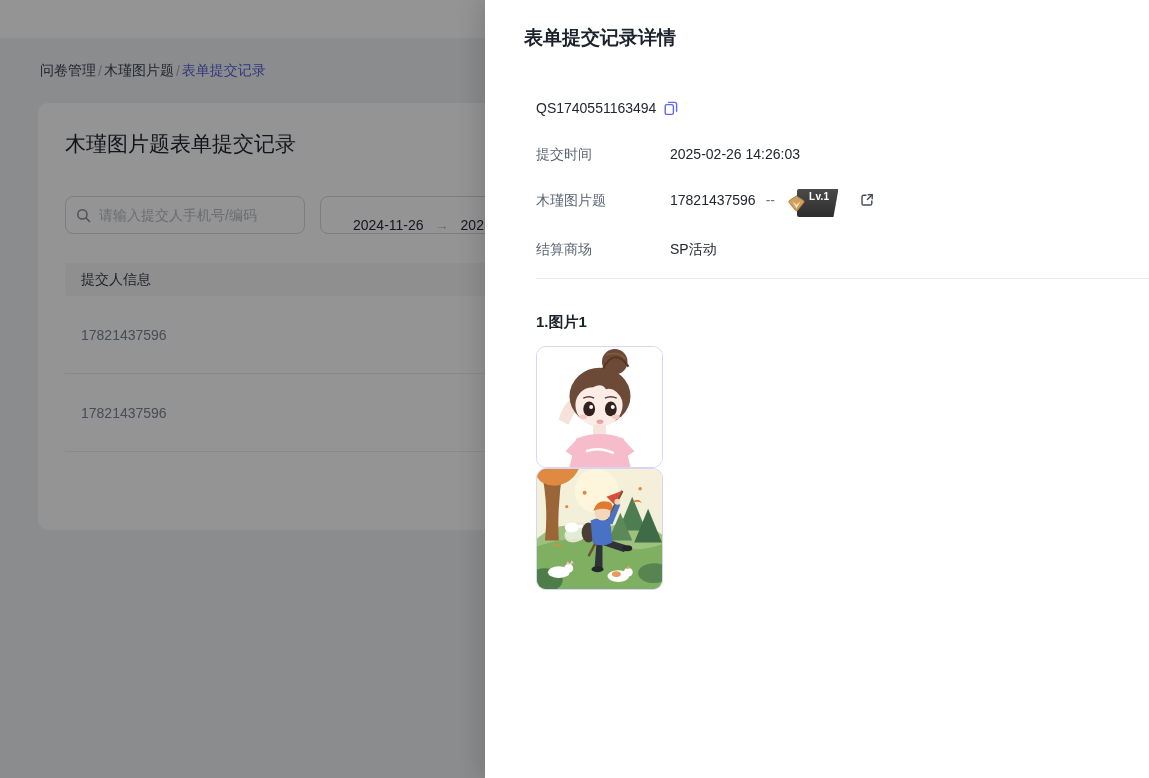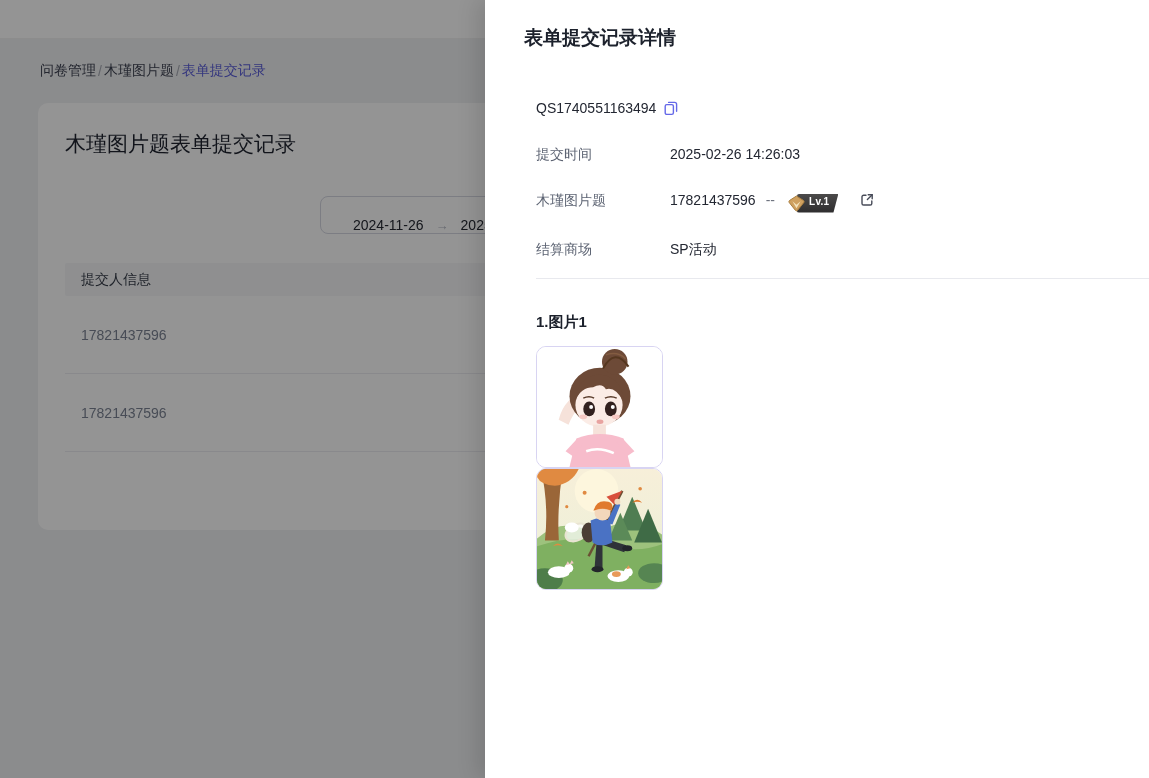--- a/index.html
+++ b/index.html
@@ -29,21 +29,21 @@
   .drawer-title { position:absolute; left:39px; top:25px; font-size:19px; line-height:26px; font-weight:700; color:#1c212c; }
   .drawer-close { position:absolute; right:13px; top:23px; width:24px; height:24px; display:flex; align-items:center; justify-content:center; cursor:pointer; color:#a8acbe; font-size:17px; background:none; border:none; font-family:inherit; }
   .drawer-body { position:absolute; left:51px; right:14px; top:97px; }
   .field { display:flex; margin-bottom:24px; font-size:14px; line-height:22px; }
   .field-label { width:104px; margin-right:30px; color:#5d6473; flex-shrink:0; }
   .field-value { color:#232732; display:flex; align-items:flex-start; flex-wrap:wrap; }
   .field-value .txt { line-height:22px; }
   .dash { color:#6f7480; margin-left:10px; }
   .copy-btn { background:none; border:none; cursor:pointer; margin-left:8px; padding:0; height:22px; display:inline-flex; align-items:center; }
   .lv-badge { display:inline-flex; align-items:center; margin-left:12px; height:22px; position:relative; }
-  .lv-tag { display:inline-block; background:linear-gradient(180deg,#4b4a4a,#2e2d2e); color:#fff; font-size:10px; font-weight:700; line-height:15px; padding:0 9px 4px 12px; margin-left:-9px; clip-path:polygon(0 0,100% 0,calc(100% - 5px) 100%,0 100%); border-radius:2px 0 0 2px; letter-spacing:0.3px; }
+  .lv-tag { display:inline-block; background:linear-gradient(180deg,#4b4a4a,#2e2d2e); color:#fff; font-size:10px; font-weight:700; line-height:15px; padding:0 9px 13px 12px; margin-left:-9px; clip-path:polygon(0 0,100% 0,calc(100% - 5px) 100%,0 100%); border-radius:2px 0 0 2px; letter-spacing:0.3px; }
   .gem { position:relative; z-index:1; }
   .ext-btn { background:none; border:none; cursor:pointer; margin-left:22px; padding:0; height:22px; display:inline-flex; align-items:center; }
   .divider { border-top:1px solid #e8e9ee; margin-top:18px; }
   .section-heading { margin:32px 0 13px; font-size:15px; line-height:22px; font-weight:700; color:#1c212c; }
   .answer-img { width:127px; height:122px; border:1px solid #d8d4f2; border-radius:10px; overflow:hidden; background:#fff; cursor:pointer; display:block; }
   .answer-img svg { display:block; width:100%; height:100%; }
 </style>
 </head>
 <body>
 
@@ -54,20 +54,27 @@
     <span>问卷管理</span>
     <span class="sep">/</span>
     <span>木瑾图片题</span>
     <span class="sep">/</span>
     <span class="active">表单提交记录</span>
   </nav>
 
   <section class="card">
     <h1 class="page-title">木瑾图片题表单提交记录</h1>
 
+    <div class="search-box">
+      <svg width="15" height="15" viewBox="0 0 15 15" fill="none">
+        <circle cx="6.4" cy="6.4" r="4.6" stroke="#868c99" stroke-width="1.5"></circle>
+        <line x1="10" y1="10" x2="13.4" y2="13.4" stroke="#868c99" stroke-width="1.5" stroke-linecap="round"></line>
+      </svg>
+      <input type="text" value="" placeholder="请输入提交人手机号/编码" style="">
+    </div>
 
     <div class="date-box">
       <span>2024-11-26</span>
       <span class="arrow">→</span>
       <span>2025-0</span>
     </div>
 
     <div class="table">
       <div class="thead">
         <span>提交人信息</span>

